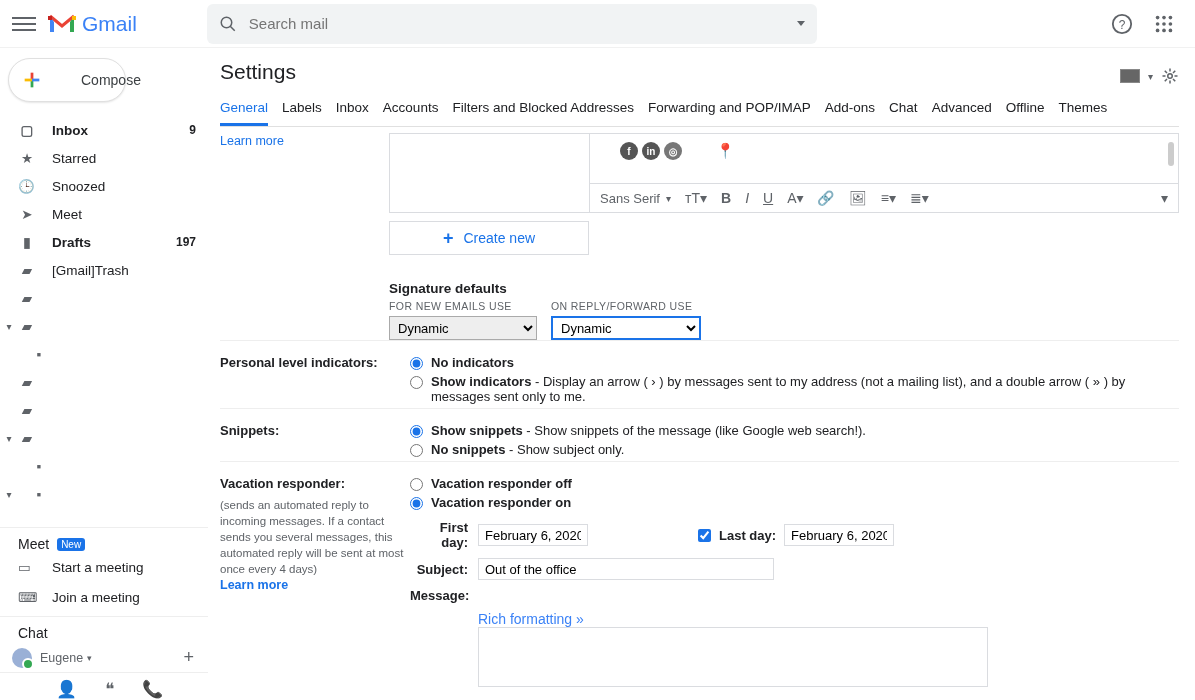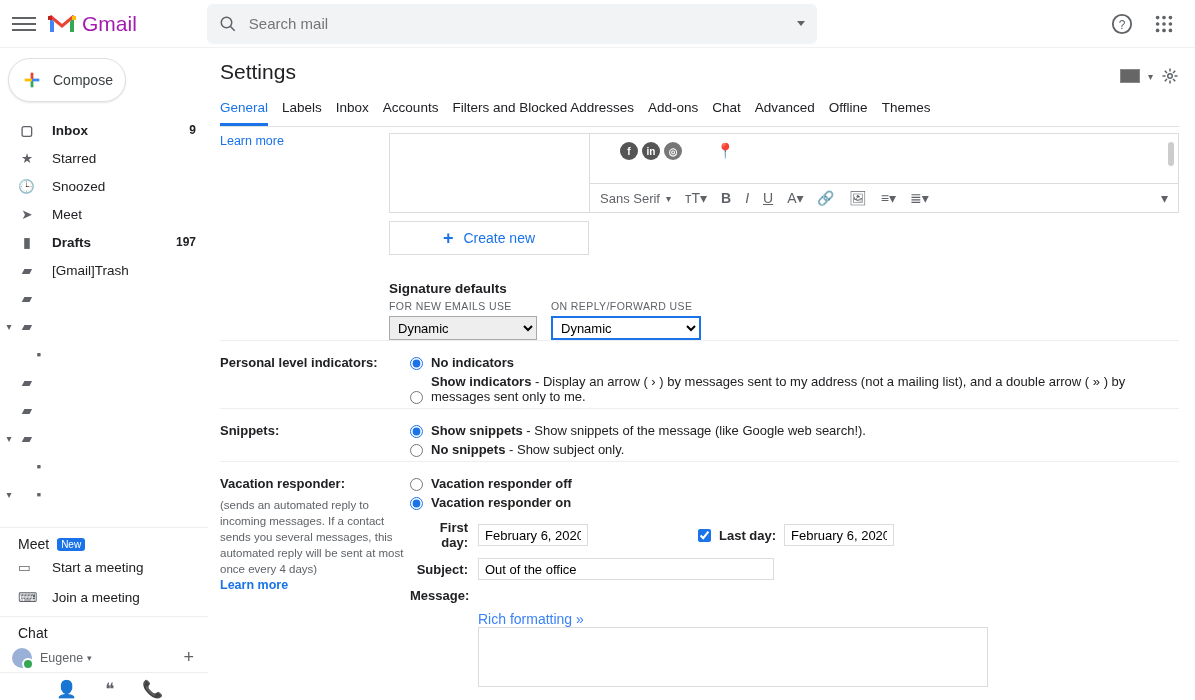--- a/index.html
+++ b/index.html
@@ -5,33 +5,33 @@
 * { box-sizing: border-box; margin: 0; padding: 0; }
 body { font-family: Arial, sans-serif; font-size: 13px; color: #202124; background: #fff; width: 1195px; height: 700px; overflow: hidden; }
 
 
 .header { display: flex; align-items: center; height: 48px; padding: 0 12px; border-bottom: 1px solid #f1f1f1; }
 .menu-btn { width: 24px; height: 24px; display: flex; flex-direction: column; justify-content: center; gap: 4px; cursor: pointer; }
 .menu-btn span { height: 2px; background: #5f6368; }
 .logo-wrap { display: flex; align-items: center; margin-left: 12px; }
 .logo-m { width: 28px; height: 20px; position: relative; }
 .logo-m svg { width: 28px; height: 20px; }
-.logo-text { font-size: 21px; color: #a21caf; margin-left: 6px; }
+.logo-text { font-size: 21px; color: #3b82f6; margin-left: 6px; }
 .search-wrap { flex: 1; display: flex; justify-content: flex-start; margin-left: 70px; }
 .search-bar { width: 610px; height: 40px; background: #f1f3f4; border-radius: 6px; display: flex; align-items: center; padding: 0 12px; }
 .search-icon { width: 18px; height: 18px; margin-right: 12px; }
 .search-input { border: none; background: transparent; font-size: 15px; flex: 1; outline: none; color: #15803d; }
 .search-dd { width: 0; height: 0; border-left: 4px solid transparent; border-right: 4px solid transparent; border-top: 5px solid #5f6368; margin-left: 8px; }
 .hdr-right { display: flex; align-items: center; gap: 20px; margin-right: 8px; }
 .help-icon, .apps-icon { width: 22px; height: 22px; cursor: pointer; }
 
 
 .main { display: flex; height: calc(700px - 48px); }
 .sidebar { width: 208px; padding-top: 10px; display: flex; flex-direction: column; }
-.compose { display: flex; align-items: center; width: 118px; height: 44px; border: 1px solid #e0e0e0; border-radius: 22px; margin-left: 8px; padding-left: 12px; box-shadow: 0 1px 2px rgba(0,0,0,0.1); cursor: pointer; background:#fff;}
+.compose { display: flex; align-items: center; width: 118px; height: 44px; border: 1px solid #e0e0e0; border-radius: 22px; margin-left: 8px; padding-left: 12px; box-shadow: 0 1px 2px rgba(0,0,0,0.1); cursor: pointer; background:#fff;gap:28px;}
 .compose-plus { font-size: 22px; font-weight: bold; }
 .compose-label { font-size: 14px; color: #3c4043; margin-left: 10px; font-weight: 500; }
 .nav { list-style: none; margin-top: 14px; flex:1; overflow:hidden; }
 .nav li { display: flex; align-items: center; height: 28px; padding-left: 18px; padding-right: 12px; font-size: 13.5px; color: #202124; cursor: pointer; border-radius: 0 14px 14px 0; }
 .nav li.bold { font-weight: bold; }
 .nav li .ni { width: 18px; height: 18px; margin-right: 16px; display:inline-flex; align-items:center; justify-content:center; color:#5f6368;}
 .nav li .count { margin-left: auto; font-size: 12px; color: #5f6368; }
 .nav li.bold .count { color:#202124; font-weight:bold;}
 .nav li.submarker { padding-left: 4px;}
 .nav li.submarker .chev { width:10px; text-align:center; color:#5f6368; font-size:10px; margin-right:4px;}
@@ -88,21 +88,21 @@
 .sig-def-row{display:flex;gap:14px;}
 .sig-def-col .lbl{font-size:10.5px;letter-spacing:0.4px;color:#5f6368;text-transform:uppercase;margin-bottom:4px;}
 .sig-def-col select{width:148px;height:24px;font-size:13px;padding:0 4px;border:1px solid #aaa;background:#eee;}
 .sig-def-col.focused select{border:2px solid #1a73e8;background:#fff;width:150px;}
 .insert-chk{margin-top:8px;font-size:12.5px;display:flex;align-items:center;gap:6px;}
 
 .setting-row{display:flex;border-top:1px solid #eee;padding-top:14px;font-size:13px;}
 .setting-label{width:190px;font-weight:bold;font-size:13px;}
 .setting-sublabel{font-size:11.5px;font-weight:normal;color:#5f6368;line-height:1.4;margin-top:6px;}
 .setting-options{flex:1;}
-.radio-line{display:flex;align-items:flex-end;gap:8px;margin-bottom:4px;font-size:13px;}
+.radio-line{display:flex;align-items:flex-start;gap:8px;margin-bottom:4px;font-size:13px;}
 .radio-line input[type=radio]{margin-top:2px;accent-color:#1a73e8;}
 .radio-line .rl{font-weight:bold;}
 .radio-line .rdesc{font-weight:normal;}
 
 .vac-fields{margin-top:10px;}
 .vac-row{display:flex;align-items:center;gap:10px;margin-bottom:8px;font-size:13px;}
 .vac-row .vl{width:58px;text-align:right;font-weight:bold;}
 .vac-row input[type=text]{border:1px solid #dadce0;height:22px;padding:0 6px;font-size:13px;}
 .vac-row .date{width:110px;}
 .vac-row .subj{width:296px;}
@@ -277,20 +277,21 @@
           </svg>
       </div>
     </div>
 
     <div class="tabs">
       <span class="tab active">General</span>
       <span class="tab inactive">Labels</span>
       <span class="tab inactive">Inbox</span>
       <span class="tab inactive">Accounts</span>
       <span class="tab inactive">Filters and Blocked Addresses</span>
+      <span class="tab inactive">Forwarding and POP/IMAP</span>
       <span class="tab inactive">Add-ons</span>
       <span class="tab inactive">Chat</span>
       <span class="tab inactive">Advanced</span>
       <span class="tab inactive">Offline</span>
       <span class="tab inactive">Themes</span>
     </div>
 
     <div class="settings-body">
       <div style="display:flex;gap:0;margin-top:2px;">
         <div style="width:190px;">

